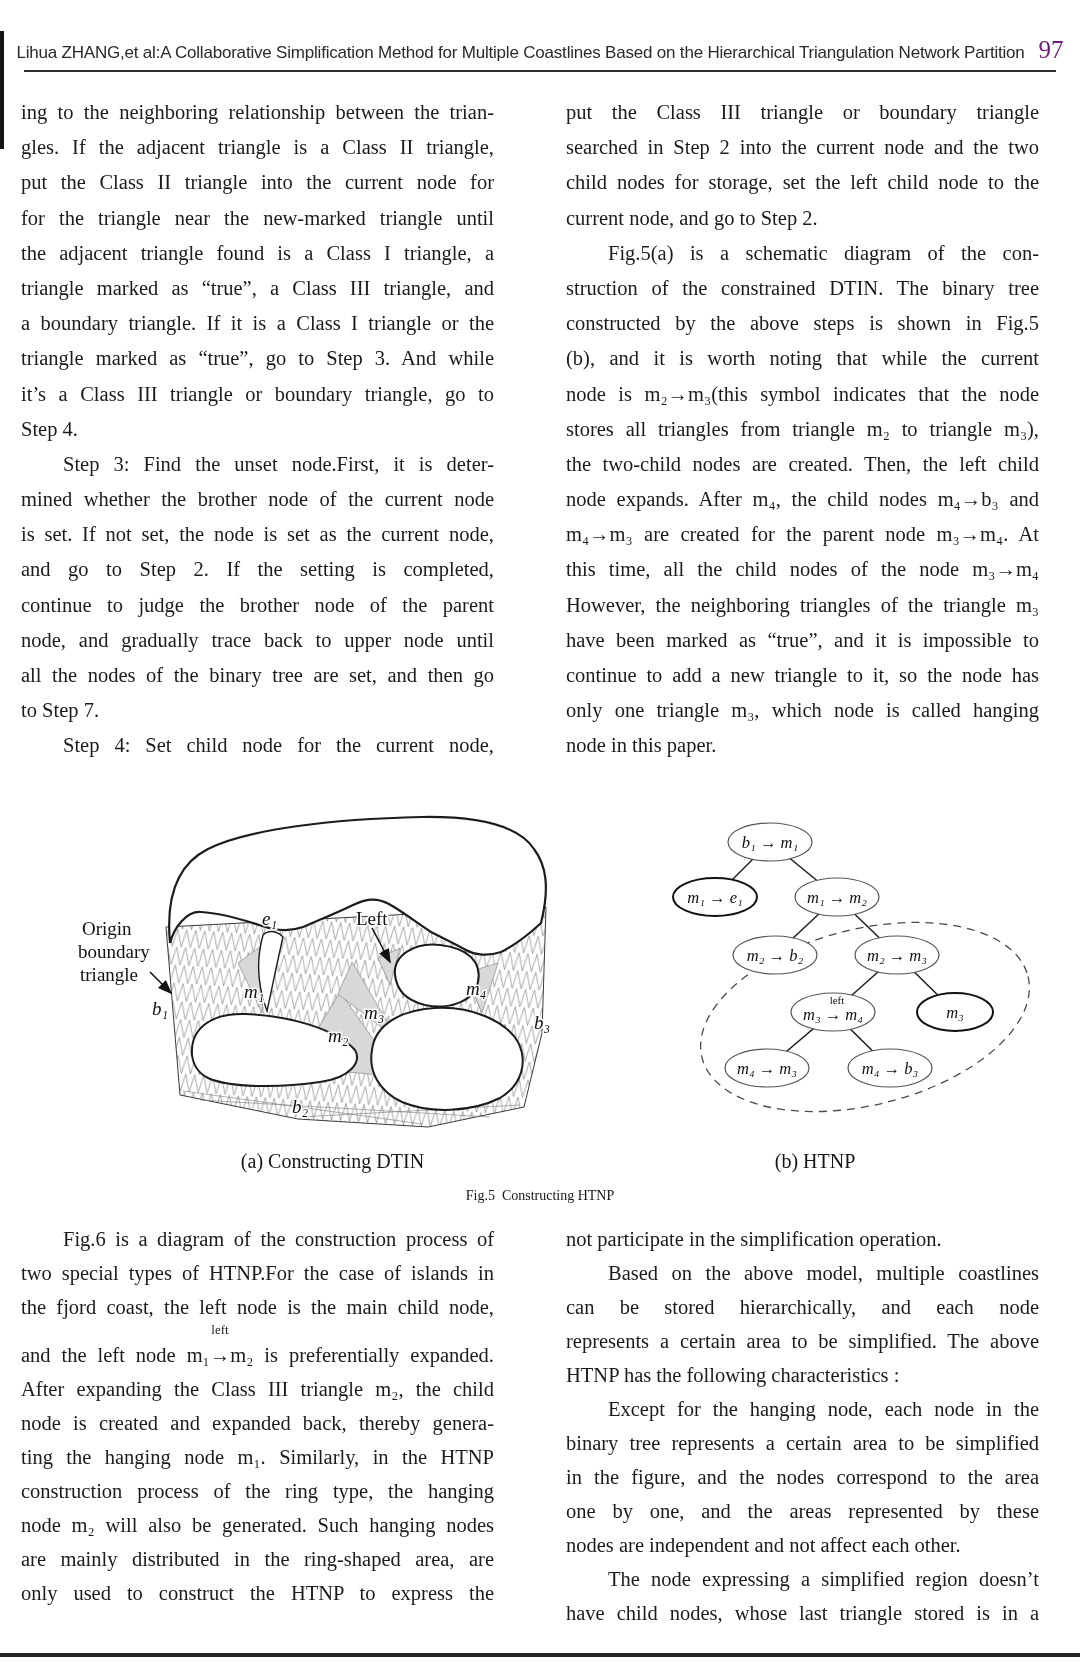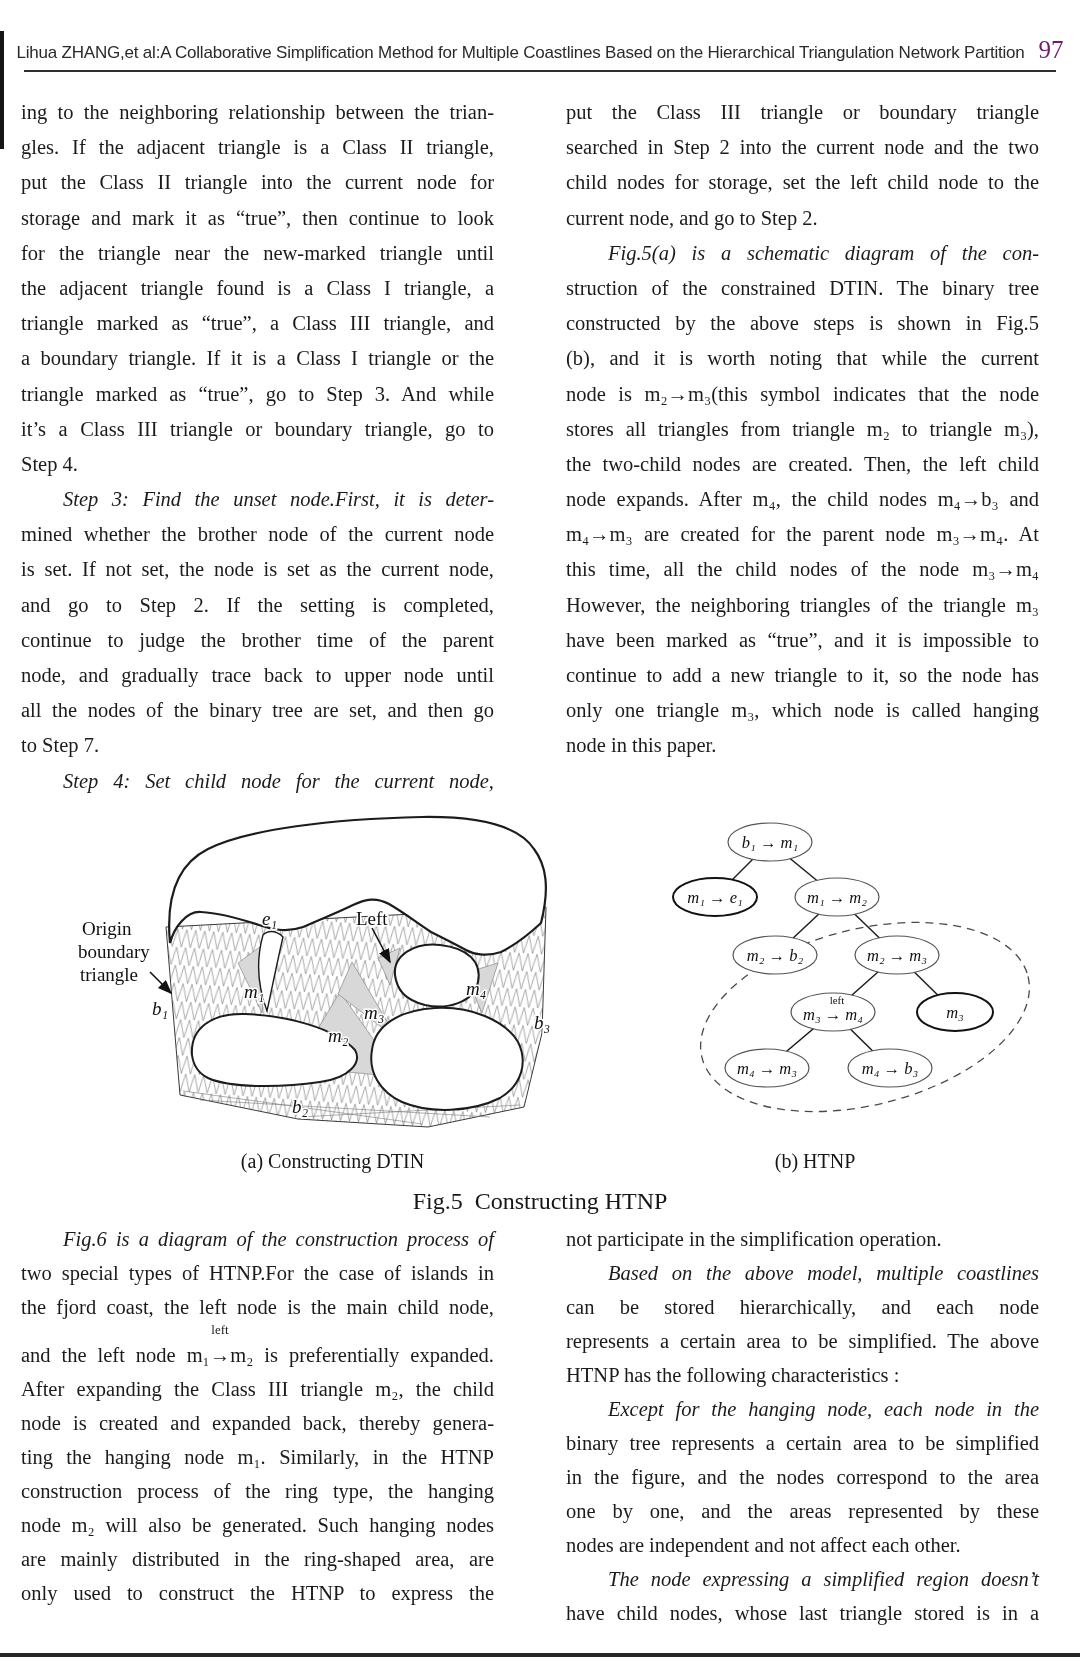--- a/index.html
+++ b/index.html
@@ -19,35 +19,35 @@
   
   .col{position:absolute;width:473px;font-size:20.5px;}
   .col-top{top:95px;}
   .col-bottom{top:1222px;}
   .col-left{left:21px;}
   .col-right{left:566px;}
   .line{text-align:justify;text-align-last:justify;white-space:normal;}
   .col-top .line{line-height:35.2px;height:35.2px;}
   .col-bottom .line{line-height:34px;height:34px;}
   .line.short{text-align-last:left;}
-  .line.indent{text-indent:42px;font-style:italic;}
+  .line.indent{text-indent:42px;}
   .col-bottom .line.tall{height:48px;padding-top:14px;box-sizing:border-box;}
   .arrow-stack{position:relative;display:inline-block;}
   .arrow-stack .over{
     position:absolute;top:-15px;left:50%;transform:translateX(-50%);
     font-size:13px;line-height:13px;
   }
   
   .fig-svg{position:absolute;}
   .fig-caption{
     position:absolute;text-align:center;font-size:20px;color:#161616;margin-top:24px;
   }
   .caption-a{top:1126px;left:70px;width:525px;}
   .caption-b{top:1126px;left:620px;width:390px;}
-  .caption-main{top:1164px;left:20px;width:1040px;font-size:24px;}
+  .caption-main{top:1164px;left:20px;width:1040px;font-size:14px;}
   svg text{font-family:"Liberation Serif","DejaVu Serif",serif;}
   svg .math{font-style:italic;font-size:19px;fill:#111;}
   svg .plain{font-size:19px;fill:#111;}
   svg .halo{paint-order:stroke;stroke:#ffffff;stroke-width:3px;}
   svg .node-label{font-style:italic;font-size:16.5px;fill:#111;text-anchor:middle;}
   svg .small-label{font-size:11px;fill:#111;text-anchor:middle;}
   
   .edge-bar-left{position:absolute;left:0;top:31px;width:4px;height:118px;background:#151515;}
   .edge-bar-bottom{position:absolute;left:0;top:1653px;width:100%;height:4px;background:#262626;}
 </style>
@@ -62,33 +62,32 @@
   <div class="header">
     <span class="running-title">Lihua ZHANG,et al:A Collaborative Simplification Method for Multiple Coastlines Based on the Hierarchical Triangulation Network Partition</span>
     <span class="page-number">97</span>
   </div>
   <div class="rule"></div>
 
   <div class="col col-top col-left">
       <div class="line">ing to the neighboring relationship between the trian-</div>
       <div class="line">gles. If the adjacent triangle is a Class II triangle,</div>
       <div class="line">put the Class II triangle into the current node for</div>
-      <div class="line">storage and mark it as “true”, then continue to look</div>
       <div class="line">for the triangle near the new-marked triangle until</div>
       <div class="line">the adjacent triangle found is a Class I triangle, a</div>
       <div class="line">triangle marked as “true”, a Class III triangle, and</div>
       <div class="line">a boundary triangle. If it is a Class I triangle or the</div>
       <div class="line">triangle marked as “true”, go to Step 3. And while</div>
       <div class="line">it’s a Class III triangle or boundary triangle, go to</div>
       <div class="line short">Step 4.</div>
       <div class="line indent">Step 3: Find the unset node.First, it is deter-</div>
       <div class="line">mined whether the brother node of the current node</div>
       <div class="line">is set. If not set, the node is set as the current node,</div>
       <div class="line">and go to Step 2. If the setting is completed,</div>
-      <div class="line">continue to judge the brother time of the parent</div>
+      <div class="line">continue to judge the brother node of the parent</div>
       <div class="line">node, and gradually trace back to upper node until</div>
       <div class="line">all the nodes of the binary tree are set, and then go</div>
       <div class="line short">to Step 7.</div>
       <div class="line indent">Step 4: Set child node for the current node,</div>
     </div>
   <div class="col col-top col-right">
       <div class="line">put the Class III triangle or boundary triangle</div>
       <div class="line">searched in Step 2 into the current node and the two</div>
       <div class="line">child nodes for storage, set the left child node to the</div>
       <div class="line short">current node, and go to Step 2.</div>

